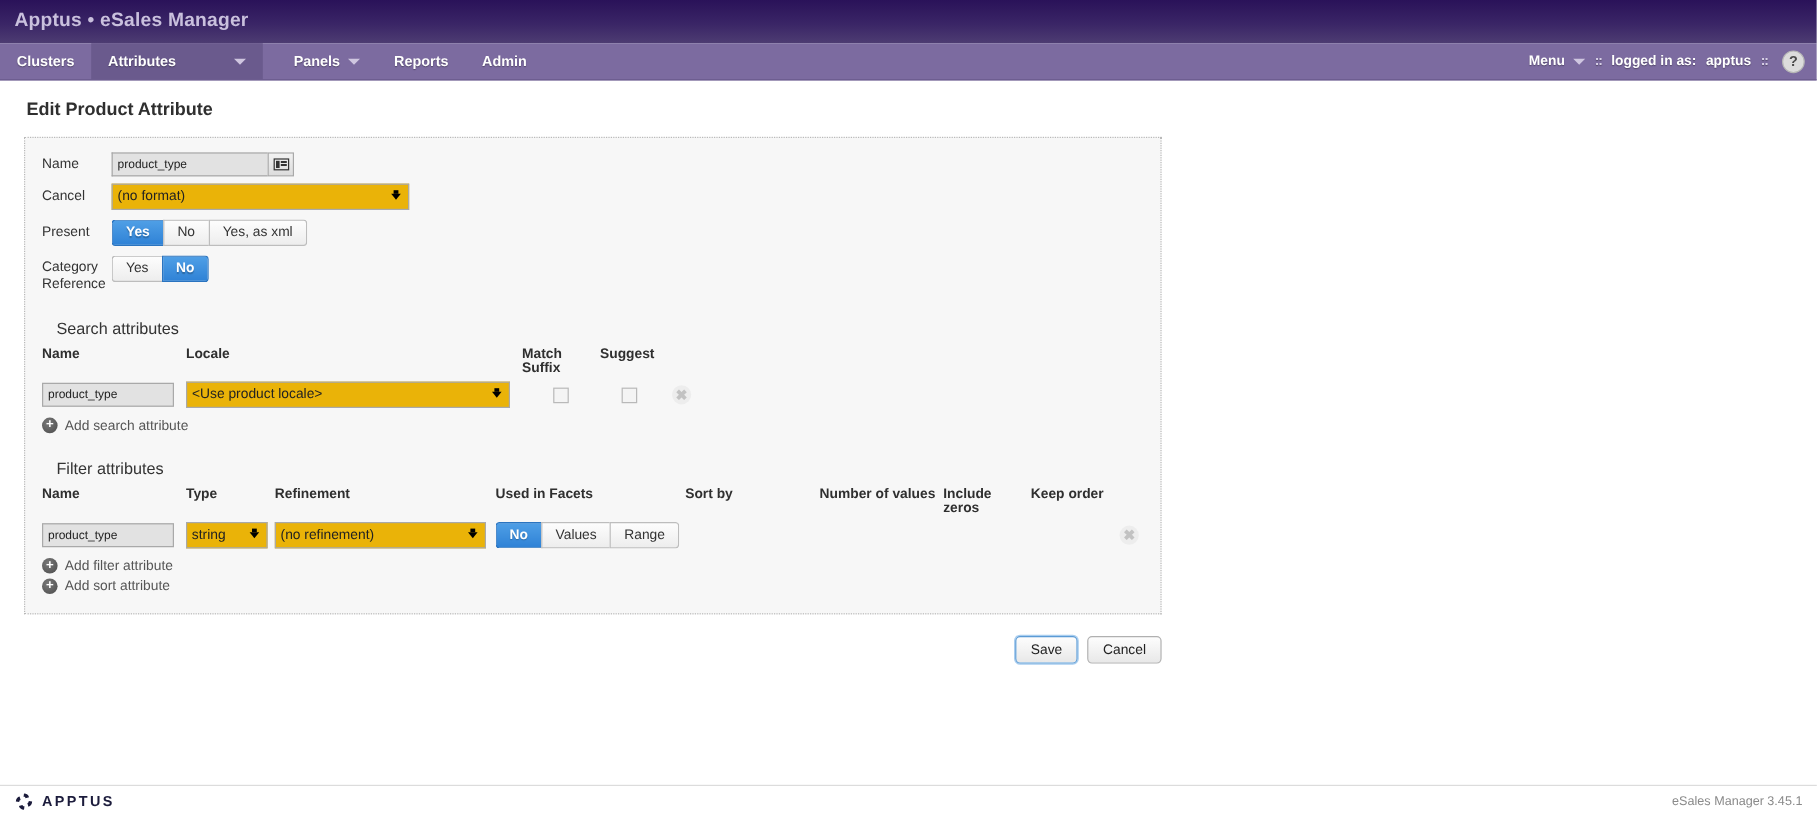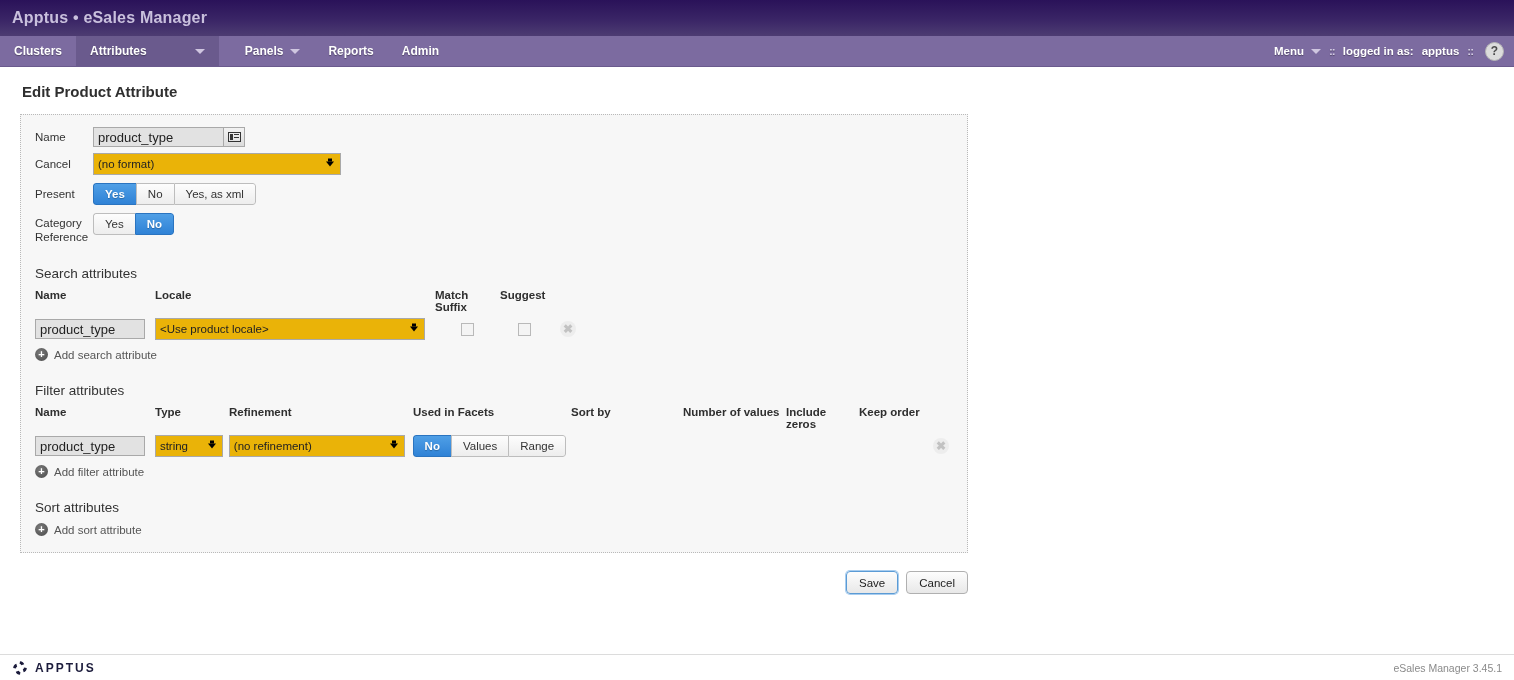--- a/index.html
+++ b/index.html
@@ -99,21 +99,21 @@
     font-size: 11.5px; color: #333;
     line-height: 14px;
   }
   .lbl.two-line { padding-top: 3px; }
 
   .txt-input {
     height: 20px;
     border: 1px solid #a9a9a9;
     background: #e2e2e2;
     font-family: "Liberation Sans", sans-serif;
-    font-size: 13px;
+    font-size: 10px;
     color: #222;
     padding: 0 4px;
   }
   .name-wrap { display: flex; align-items: center; }
   .name-input { width: 130px; border-right: none; }
   .icon-btn {
     width: 22px; height: 20px;
     border: 1px solid #a9a9a9;
     background: linear-gradient(to bottom,#f2f2f2,#dcdcdc);
     display: flex; align-items: center; justify-content: center;
@@ -174,21 +174,21 @@
     background: linear-gradient(to bottom,#4f9fe6,#2f82d6);
     border-color: #2a74c0;
     color: #ffffff;
     font-weight: bold;
     text-shadow: 0 1px 1px rgba(0,0,0,.25);
   }
 
   
   .section-title {
     font-size: 13.5px; color: #333;
-    margin: 22px 0 8px 0;
+    margin: 22px 0 8px 12px;
   }
   .grid-head {
     display: flex;
     font-size: 11.5px; font-weight: bold; color: #2f2f2f;
     margin-bottom: 5px;
   }
   .grid-row { display: flex; align-items: center; }
   .add-link {
     display: flex; align-items: center; gap: 6px;
     margin-top: 8px;
@@ -432,21 +432,20 @@
       <div style="display:flex; justify-content:center; width:24px;">
         <div class="remove-x">✖</div>
       </div>
     </div>
 
     <div class="add-link">
       <span class="plus">+</span>
       <span>Add filter attribute</span>
     </div>
 
-    <div class="section-title">Sort attributes</div>
 
     <div class="add-link" style="margin-top:4px">
       <span class="plus">+</span>
       <span>Add sort attribute</span>
     </div>
 
   </div>
 
   <div class="actions">
     <div class="btn primary">Save</div>

